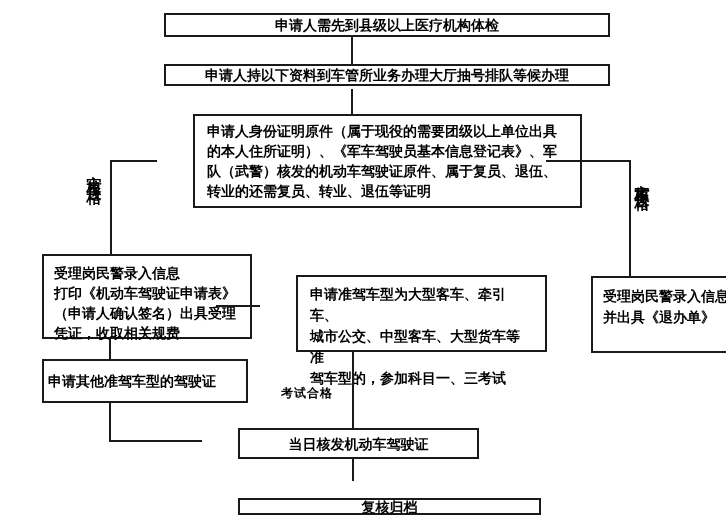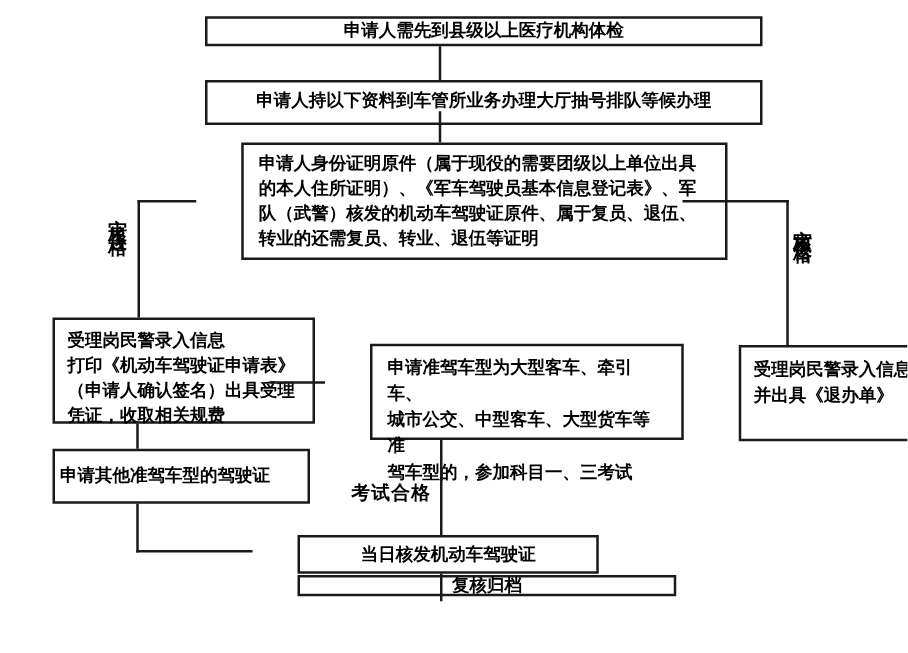--- a/index.html
+++ b/index.html
@@ -41,35 +41,35 @@
   .vlabel {
     position: absolute;
     writing-mode: vertical-rl;
     text-orientation: upright;
     font-size: 15px;
     letter-spacing: 5px;
     white-space: nowrap;
   }
   .hlabel {
     position: absolute;
-    font-size: 15px;
+    font-size: 12px;
     letter-spacing: 1px;
     white-space: nowrap;
   }
 
   
   #n-medical  { left: 128px; top: 13px;  width: 446px; height: 24px; }
-  #n-queue    { left: 128px; top: 64px;  width: 446px; height: 36px; font-family: Liberation Serif, serif; }
+  #n-queue    { left: 128px; top: 64px;  width: 446px; height: 22px; }
   #n-materials{ left: 157px; top: 114px; width: 389px; height: 94px; padding: 5px 12px; }
   #n-accept   { left: 6px;   top: 254px; width: 210px; height: 85px; padding: 7px 10px; }
   #n-exam     { left: 260px; top: 275px; width: 251px; height: 77px; padding: 7px 12px; line-height: 21px; }
   #n-reject   { left: 555px; top: 276px; width: 164px; height: 77px; padding: 8px 10px; line-height: 21px; }
   #n-other    { left: 6px;   top: 359px; width: 206px; height: 44px; display: flex; align-items: center; padding-left: 4px; white-space: nowrap; }
   #n-issue    { left: 202px; top: 428px; width: 241px; height: 31px; }
-  #n-archive  { left: 202px; top: 460px; width: 303px; height: 17px; }
+  #n-archive  { left: 202px; top: 498px; width: 303px; height: 17px; }
 
   
   #l-pass      { left: 84px;  top: 163px; }
   #l-fail      { left: 632px; top: 172px; letter-spacing: 3px; }
   #l-exam-pass { left: 281px; top: 385px; }
 
   
   #c-v1          { left: 351px; top: 37px;  width: 2px;  height: 27px; }
   #c-v2          { left: 351px; top: 89px;  width: 2px;  height: 25px; }
   #c-left-h      { left: 110px; top: 160px; width: 47px; height: 2px; }

